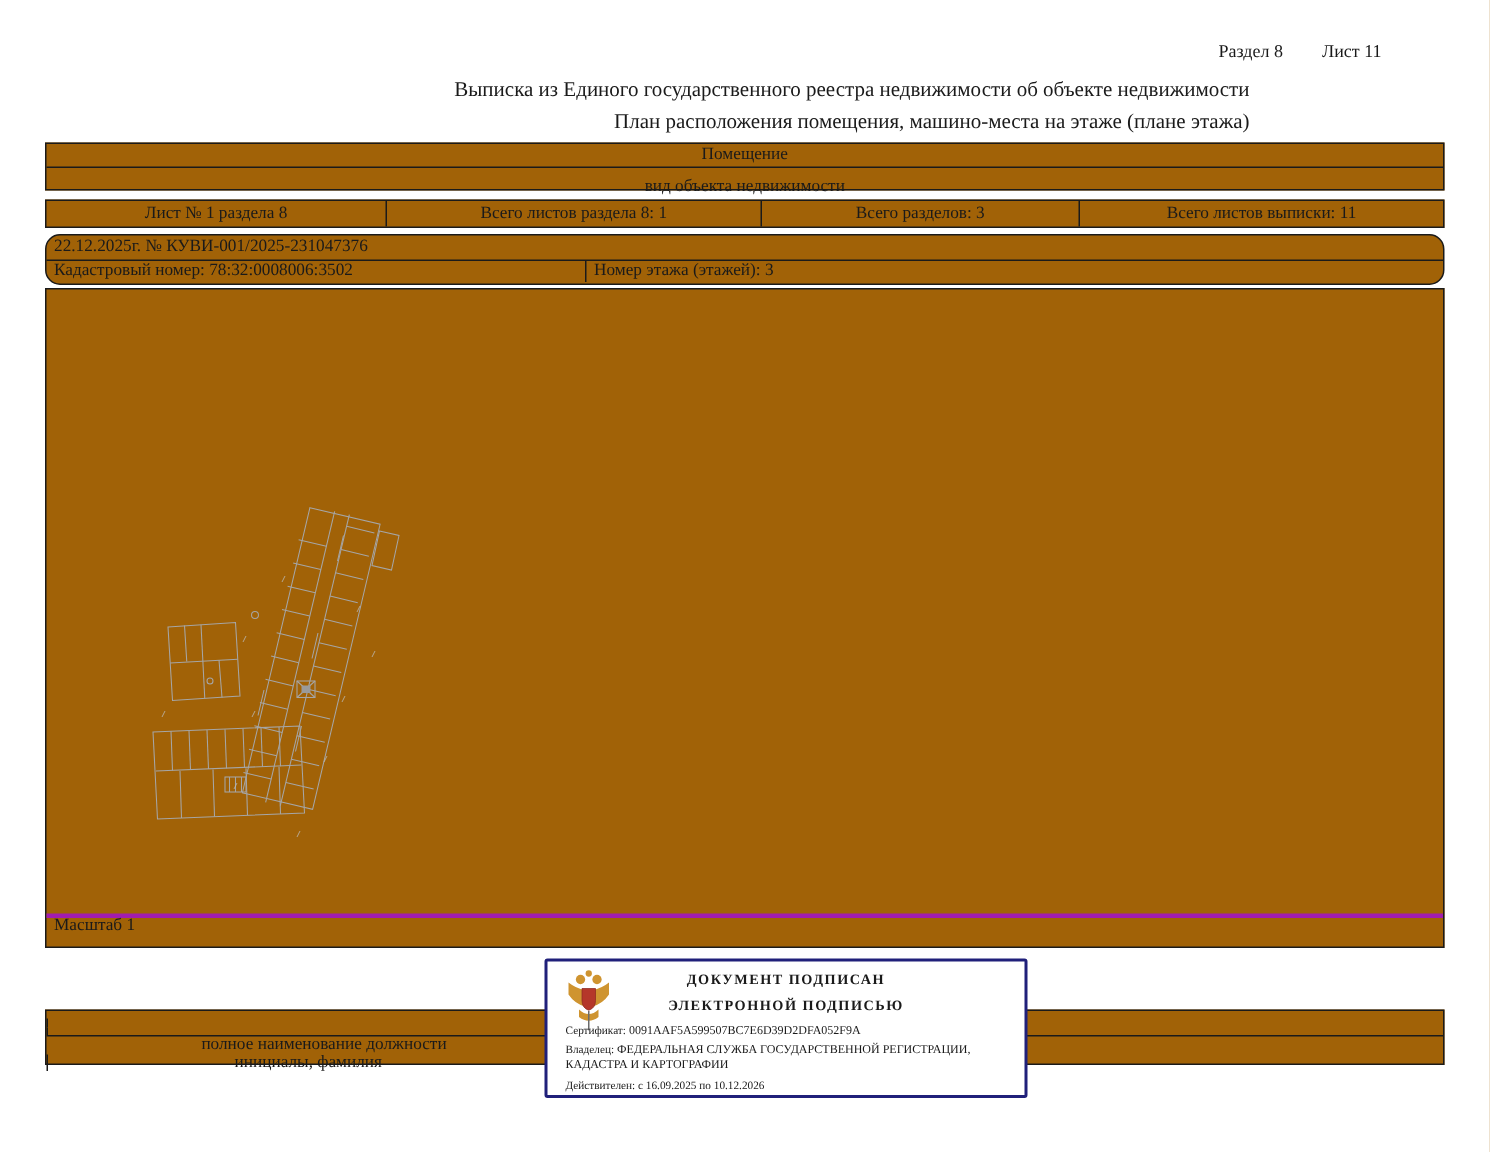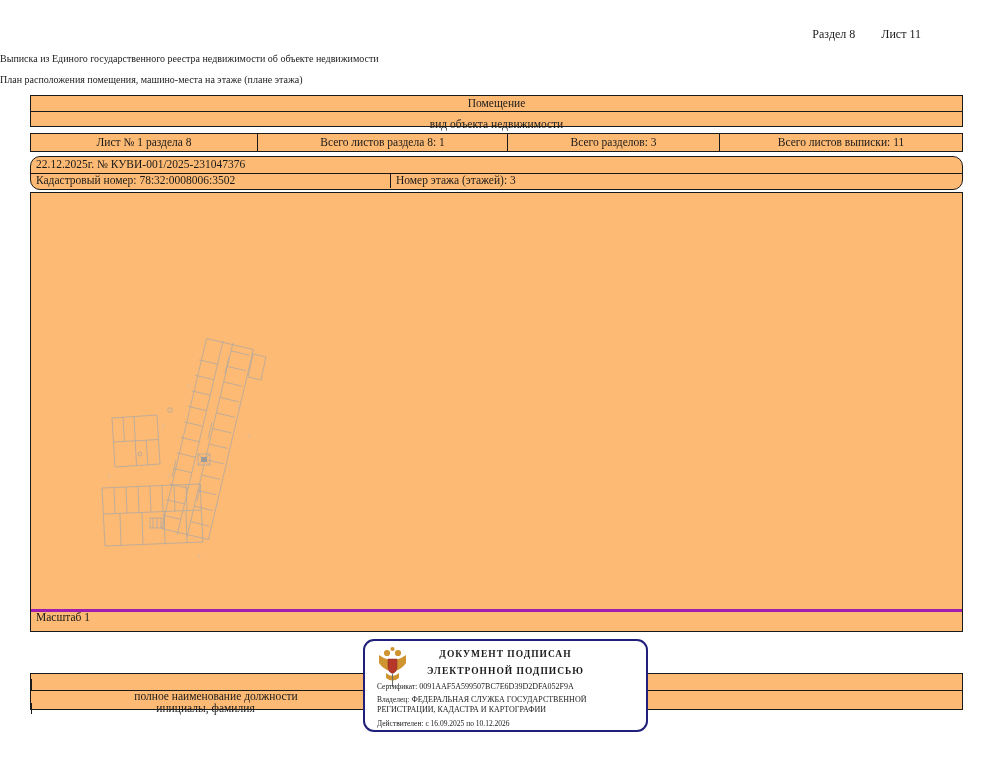--- a/index.html
+++ b/index.html
@@ -4,23 +4,23 @@
 <style>
   html,body{margin:0;padding:0;background:#ffffff;}
   #page{
     position:relative;width:993px;height:768px;background:#ffffff;
     font-family:"Liberation Serif","DejaVu Serif",serif;color:#1a1a1a;overflow:hidden;
   }
   .abs{position:absolute;}
   
   #corner{top:27px;right:72px;font-size:12px;display:flex;gap:26px;}
   
-  .doc-title{left:0;width:833px;text-align:left;font-size:10px;}
-  
-  .box{left:30px;width:933px;border:1.5px solid #1a1a1a;box-sizing:border-box;background:#fdba74;}
+  .doc-title{left:0;width:833px;text-align:right;font-size:14px;}
+  
+  .box{left:30px;width:933px;border:1.5px solid #1a1a1a;box-sizing:border-box;background:#a16207;}
   .row{box-sizing:border-box;display:flex;align-items:center;}
   .row.center{justify-content:center;}
   .cellsplit{border-top:1px solid #1a1a1a;}
   .cell{box-sizing:border-box;height:100%;display:flex;align-items:center;}
   .cell.center{justify-content:center;}
   .cell + .cell{border-left:1px solid #1a1a1a;}
   .txt{font-size:11.5px;line-height:1;}
   .pad{padding-left:5px;}
   
   #plan-box{top:192px;height:440px;}
@@ -28,22 +28,22 @@
     display:flex;align-items:flex-start;padding-left:5px;box-sizing:border-box;}
   
   #sig-table{top:673px;height:37px;border:1px solid #1a1a1a;}
   #sig-row1{height:16px;border-bottom:1px solid #1a1a1a;}
   #sig-row2{height:19px;}
   .sig-cols{display:flex;height:100%;flex-direction:column;}
   .sig-c1{width:370px;}
   .sig-c2{width:249px;}
   .sig-c3{width:312px;padding-left:36px;}
   
-  #stamp{top:639px;left:363px;width:285px;height:93px;background:#ffffff;
-    border:2.5px solid #20207a;border-radius:11px;box-sizing:border-box;z-index:5;}
+  #stamp{top:639px;left:363px;width:322px;height:93px;background:#ffffff;
+    border:2.5px solid #20207a;border-radius:2px;box-sizing:border-box;z-index:5;}
   .stamp-hdr{position:absolute;left:0;width:100%;text-align:center;
     font-size:9.5px;font-weight:bold;letter-spacing:1px;}
   .stamp-ln{position:absolute;left:12px;right:8px;font-size:8px;line-height:1.25;}
   .stamp-ln .lbl{font-size:7.5px;}
   #emblem{position:absolute;left:11px;top:4px;width:33px;height:42px;}
 </style>
 </head>
 <body>
 
 <div id="page">

